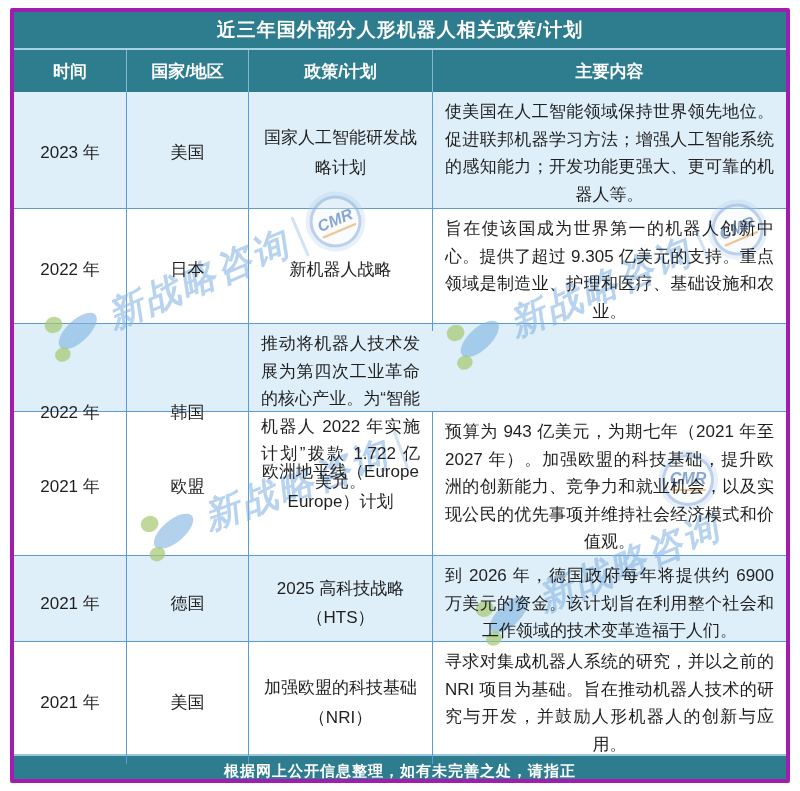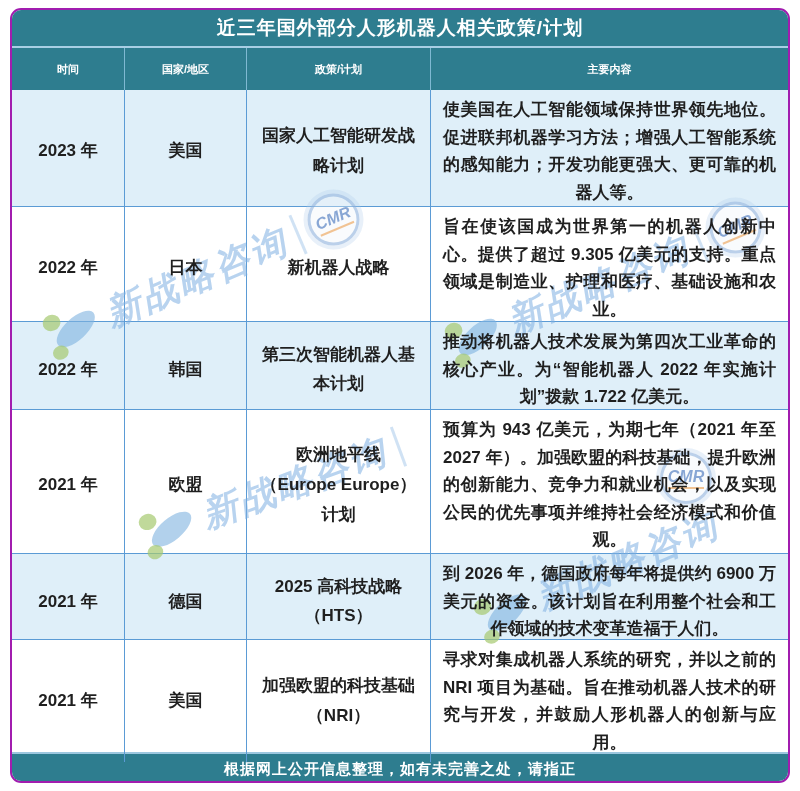--- a/index.html
+++ b/index.html
@@ -1,41 +1,41 @@
 <!DOCTYPE html>
 <html><head>
 <meta charset="utf-8">
 <style>
   * { margin:0; padding:0; box-sizing:border-box; }
   html,body { width:800px; height:791px; background:#ffffff; overflow:hidden;
               font-family:"Liberation Sans","DejaVu Sans",sans-serif; }
   .frame { position:absolute; left:10px; top:8px; width:780px; height:775px;
-           border:2px solid #a21caf; border-radius:11px; background:#ffffff; overflow:hidden; }
+           border:4px solid #a21caf; border-radius:2px; background:#ffffff; overflow:hidden; }
 
   .title-bar { height:36px; background:#2e7d8f; display:flex; align-items:center; justify-content:center; }
   .title-bar span { color:#ffffff; font-size:19px; font-weight:bold; letter-spacing:1px; }
 
   .head-row { height:44px; background:#2e7d8f; border-top:2px solid #a8cfe4;
               display:grid; grid-template-columns:112px 122px 184px 1fr; }
   .head-cell { display:flex; align-items:center; justify-content:center;
-               color:#ffffff; font-size:11px; font-weight:bold; }
+               color:#ffffff; font-size:17px; font-weight:bold; }
   .head-cell + .head-cell { border-left:1px solid #7fb9d2; }
 
   .tbody { position:relative; height:662px; background:#ffffff; }
   .row { display:grid; grid-template-columns:112px 122px 184px 1fr;
          border-bottom:1px solid #5b9bd5; background:#ffffff; }
   .row.alt { background:#dfeff9; }
   .row:nth-child(1){ height:117px; } .row:nth-child(2){ height:115px; }
   .row:nth-child(3){ height:88px; }  .row:nth-child(4){ height:144px; }
   .row:nth-child(5){ height:86px; }  .row:nth-child(6){ height:112px; border-bottom:none; }
 
   .cell { display:flex; align-items:center; justify-content:center;
           font-size:17px; color:#1f1f1f; line-height:1.62; padding:0 8px; }
   .cell + .cell { border-left:1px solid #5b9bd5; }
-  .cell > span { position:relative; z-index:2;font-weight:bold; }
+  .cell > span { position:relative; z-index:2; }
   .c-policy { text-align:center; line-height:1.75; padding:14px 12px; }
   .c-content { text-align:justify; padding:6px 12px; }
   .c-content > span { display:block; width:100%; text-align:justify; text-align-last:center; }
 
   .footer-bar { height:33px; background:#2e7d8f; border-top:2px solid #9cc7df;
                 display:flex; align-items:center; justify-content:center; }
   .footer-bar span { color:#ffffff; font-size:15px; font-weight:700; letter-spacing:1px; }
 
   
   .wm-layer { position:absolute; left:0; top:0; right:0; bottom:0; z-index:1;
@@ -109,23 +109,20 @@
         </div>
     </div>
 
     <div class="row alt">
       <div class="cell">
           <span>2022 年</span>
         </div>
       <div class="cell">
           <span>韩国</span>
         </div>
-      <div class="cell c-policy">
-          <span>第三次智能机器人基本计划</span>
-        </div>
       <div class="cell c-content">
           <span>推动将机器人技术发展为第四次工业革命的核心产业。为“智能机器人 2022 年实施计划”拨款 1.722 亿美元。</span>
         </div>
     </div>
 
     <div class="row">
       <div class="cell">
           <span>2021 年</span>
         </div>
       <div class="cell">

